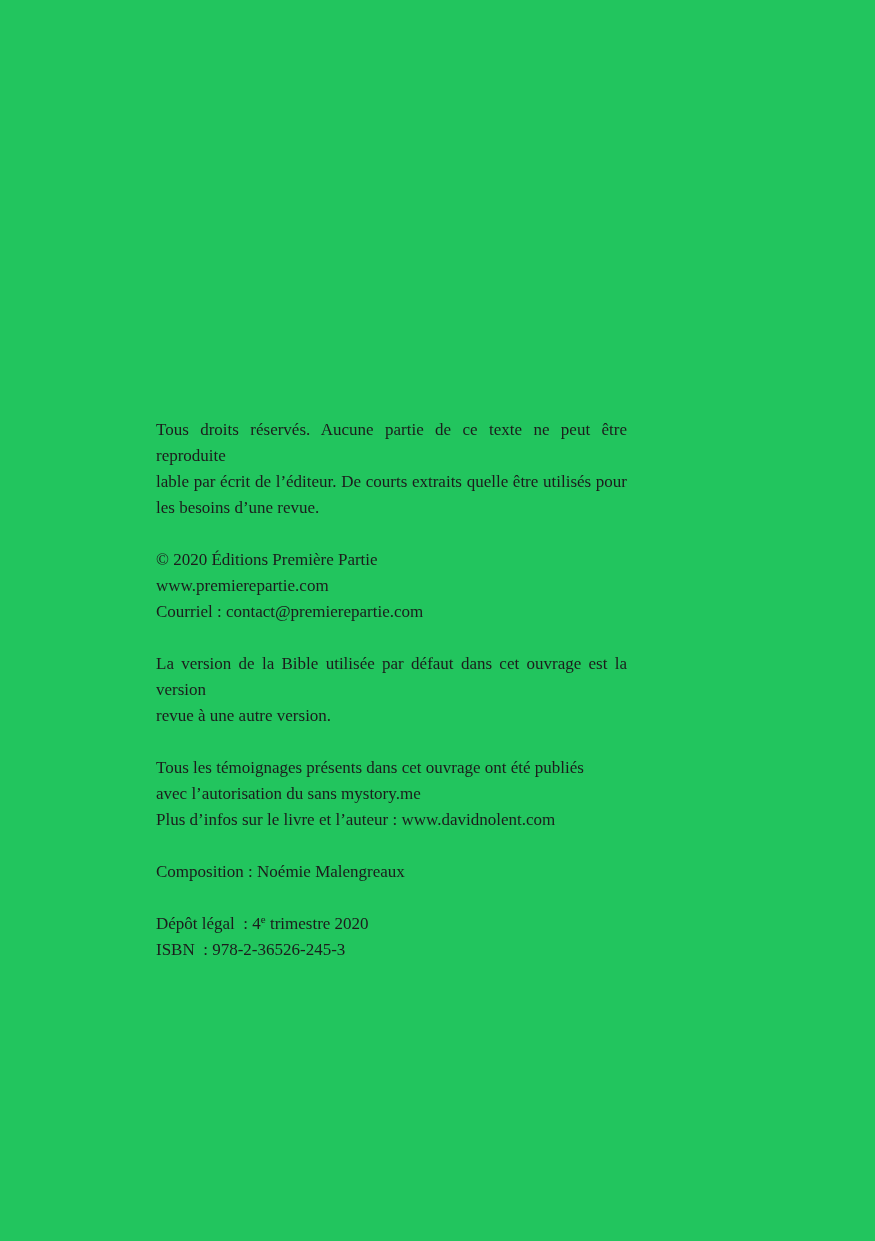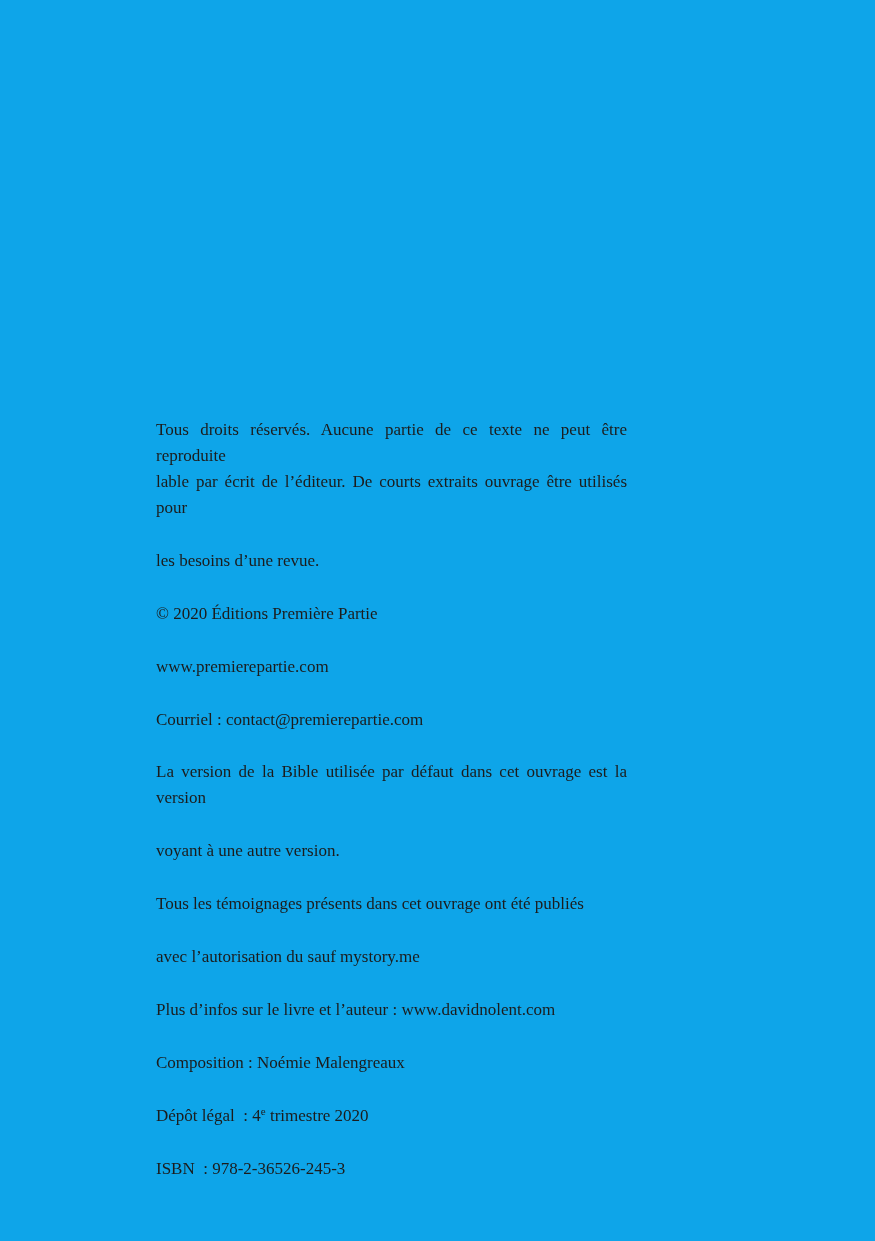--- a/index.html
+++ b/index.html
@@ -4,21 +4,21 @@
 <style>
   html, body {
     margin: 0;
     padding: 0;
     background: #ffffff;
   }
   .page {
     position: relative;
     width: 875px;
     height: 1241px;
-    background: #0ea5e9;
+    background: #22c55e;
     overflow: hidden;
     font-family: "Liberation Serif", serif;
     color: #1c1c1c;
   }
   .text-block {
     position: absolute;
     left: 156px;
     top: 417px;
     width: 471px;
     font-size: 17px;
@@ -27,59 +27,58 @@
   .text-block p {
     margin: 0 0 26px 0;
     padding: 0;
   }
   .text-block p:last-child {
     margin-bottom: 0;
   }
   .line {
     white-space: pre-wrap;
     text-align: left;
-    margin-top: 27px;
   }
   .jline {
     white-space: normal;
     text-align: justify;
     text-align-last: justify;
   }
   sup.ordinal {
     font-size: 11px;
     line-height: 0;
     vertical-align: 6px;
   }
 </style>
 </head>
 <body>
 
 <div class="page">
   <div class="text-block">
 
     <p>
       <span class="jline" style="display:block">Tous droits réservés. Aucune partie de ce texte ne peut être reproduite</span>
-      <span class="jline" style="display:block">lable par écrit de l’éditeur. De courts extraits ouvrage être utilisés pour</span>
+      <span class="jline" style="display:block">lable par écrit de l’éditeur. De courts extraits quelle être utilisés pour</span>
       <span class="line" style="display:block">les besoins d’une revue.</span>
     </p>
 
     <p>
       <span class="line" style="display:block">© 2020 Éditions Première Partie</span>
       <span class="line" style="display:block">www.premierepartie.com</span>
       <span class="line" style="display:block">Courriel : contact@premierepartie.com</span>
     </p>
 
     <p>
       <span class="jline" style="display:block">La version de la Bible utilisée par défaut dans cet ouvrage est la version</span>
-      <span class="line" style="display:block">voyant à une autre version.</span>
+      <span class="line" style="display:block">revue à une autre version.</span>
     </p>
 
     <p>
       <span class="line" style="display:block">Tous les témoignages présents dans cet ouvrage ont été publiés</span>
-      <span class="line" style="display:block">avec l’autorisation du sauf mystory.me</span>
+      <span class="line" style="display:block">avec l’autorisation du sans mystory.me</span>
       <span class="line" style="display:block">Plus d’infos sur le livre et l’auteur : www.davidnolent.com</span>
     </p>
 
     <p>
       <span class="line" style="display:block">Composition : Noémie Malengreaux</span>
     </p>
 
     <p>
       <span class="line" style="display:block"><span>Dépôt légal  : 4</span><sup class="ordinal">e</sup><span> trimestre 2020</span></span>
       <span class="line" style="display:block">ISBN  : 978-2-36526-245-3</span>

